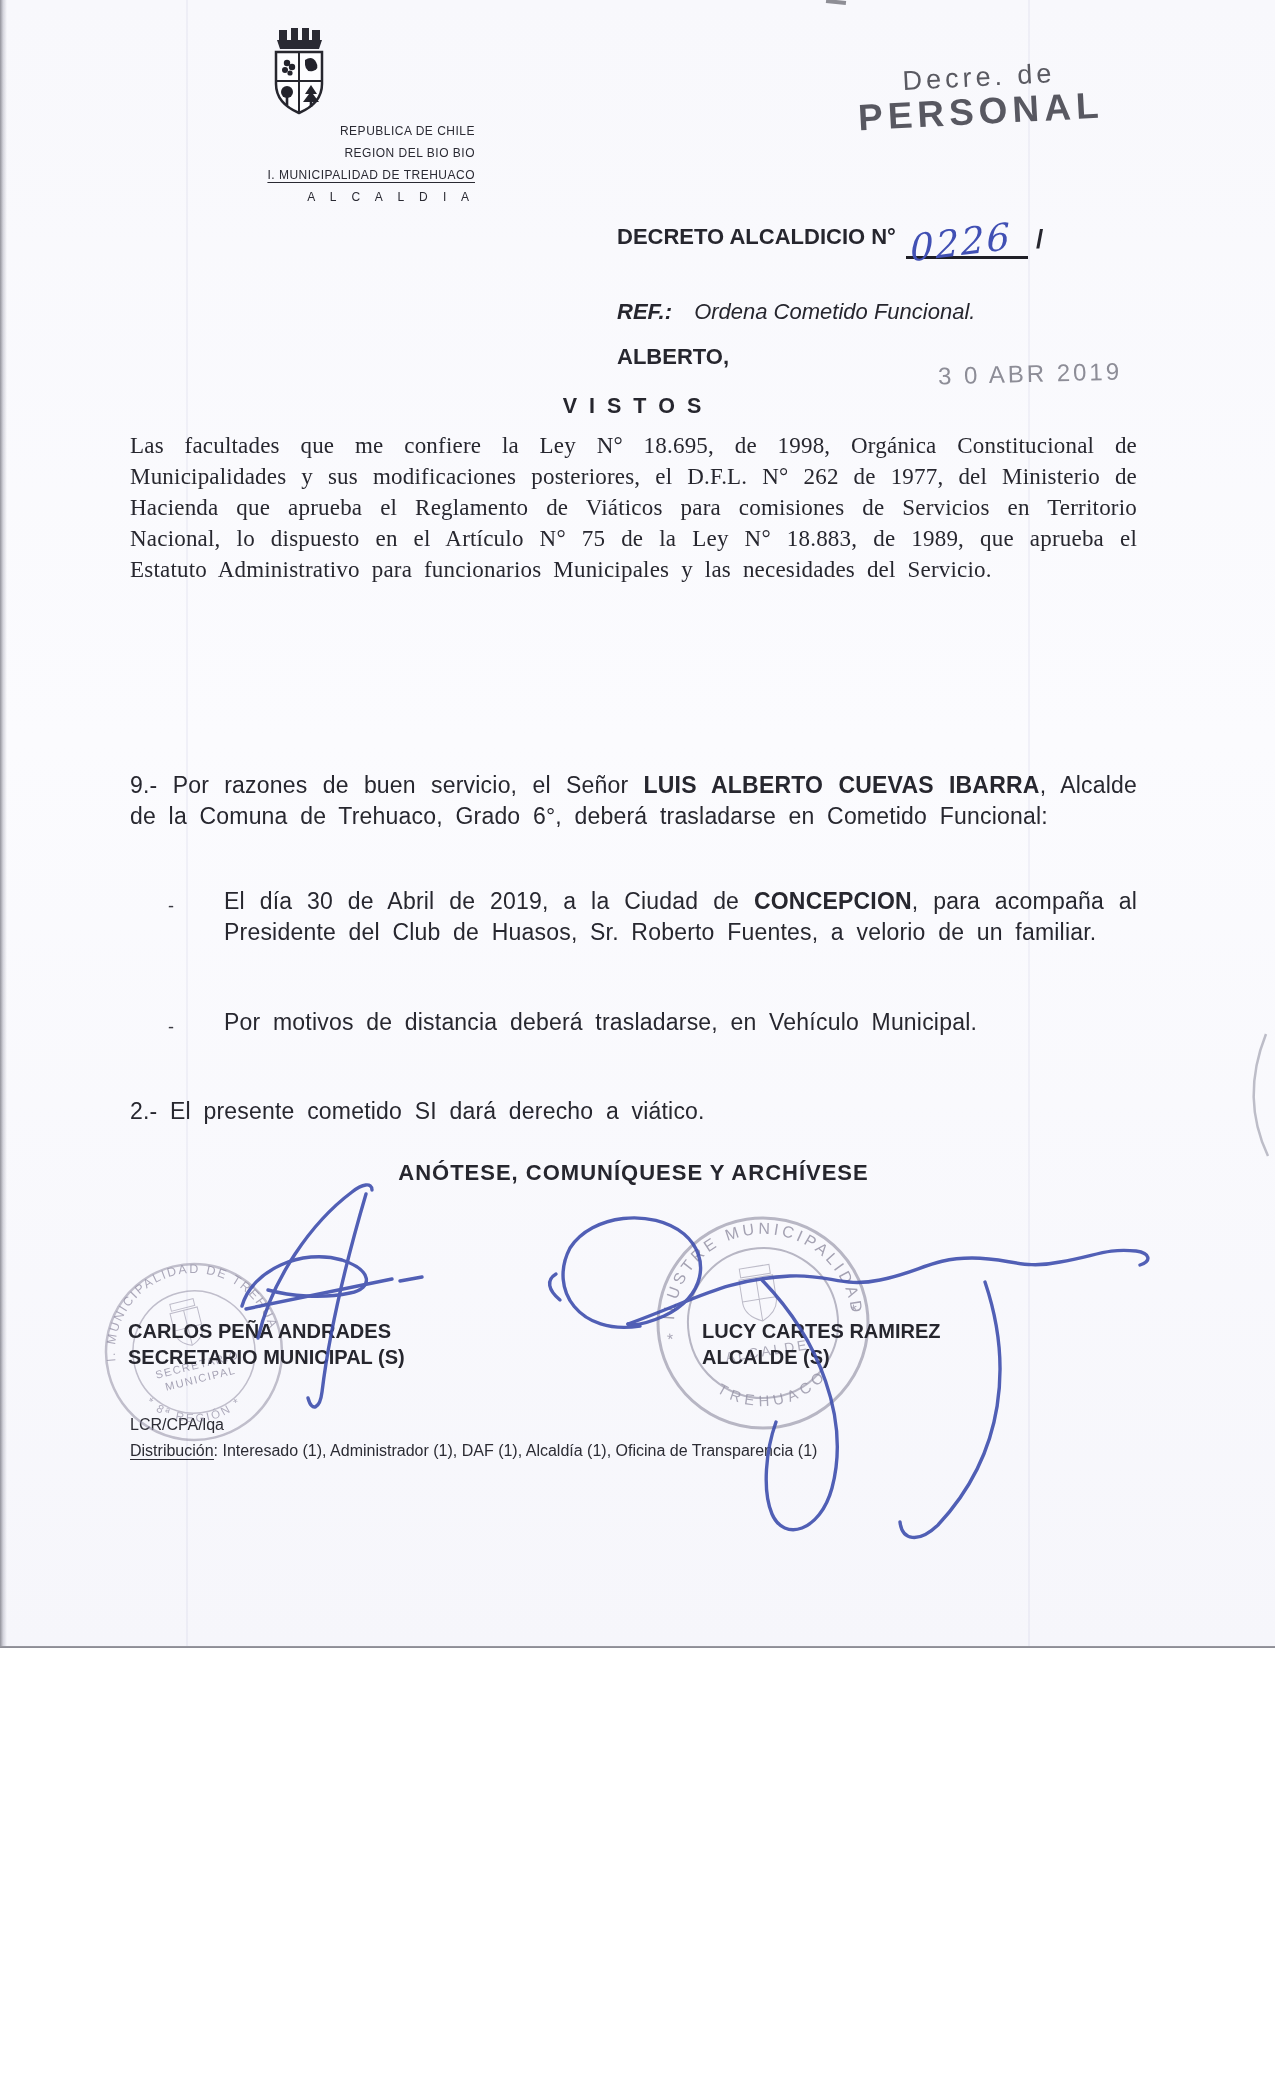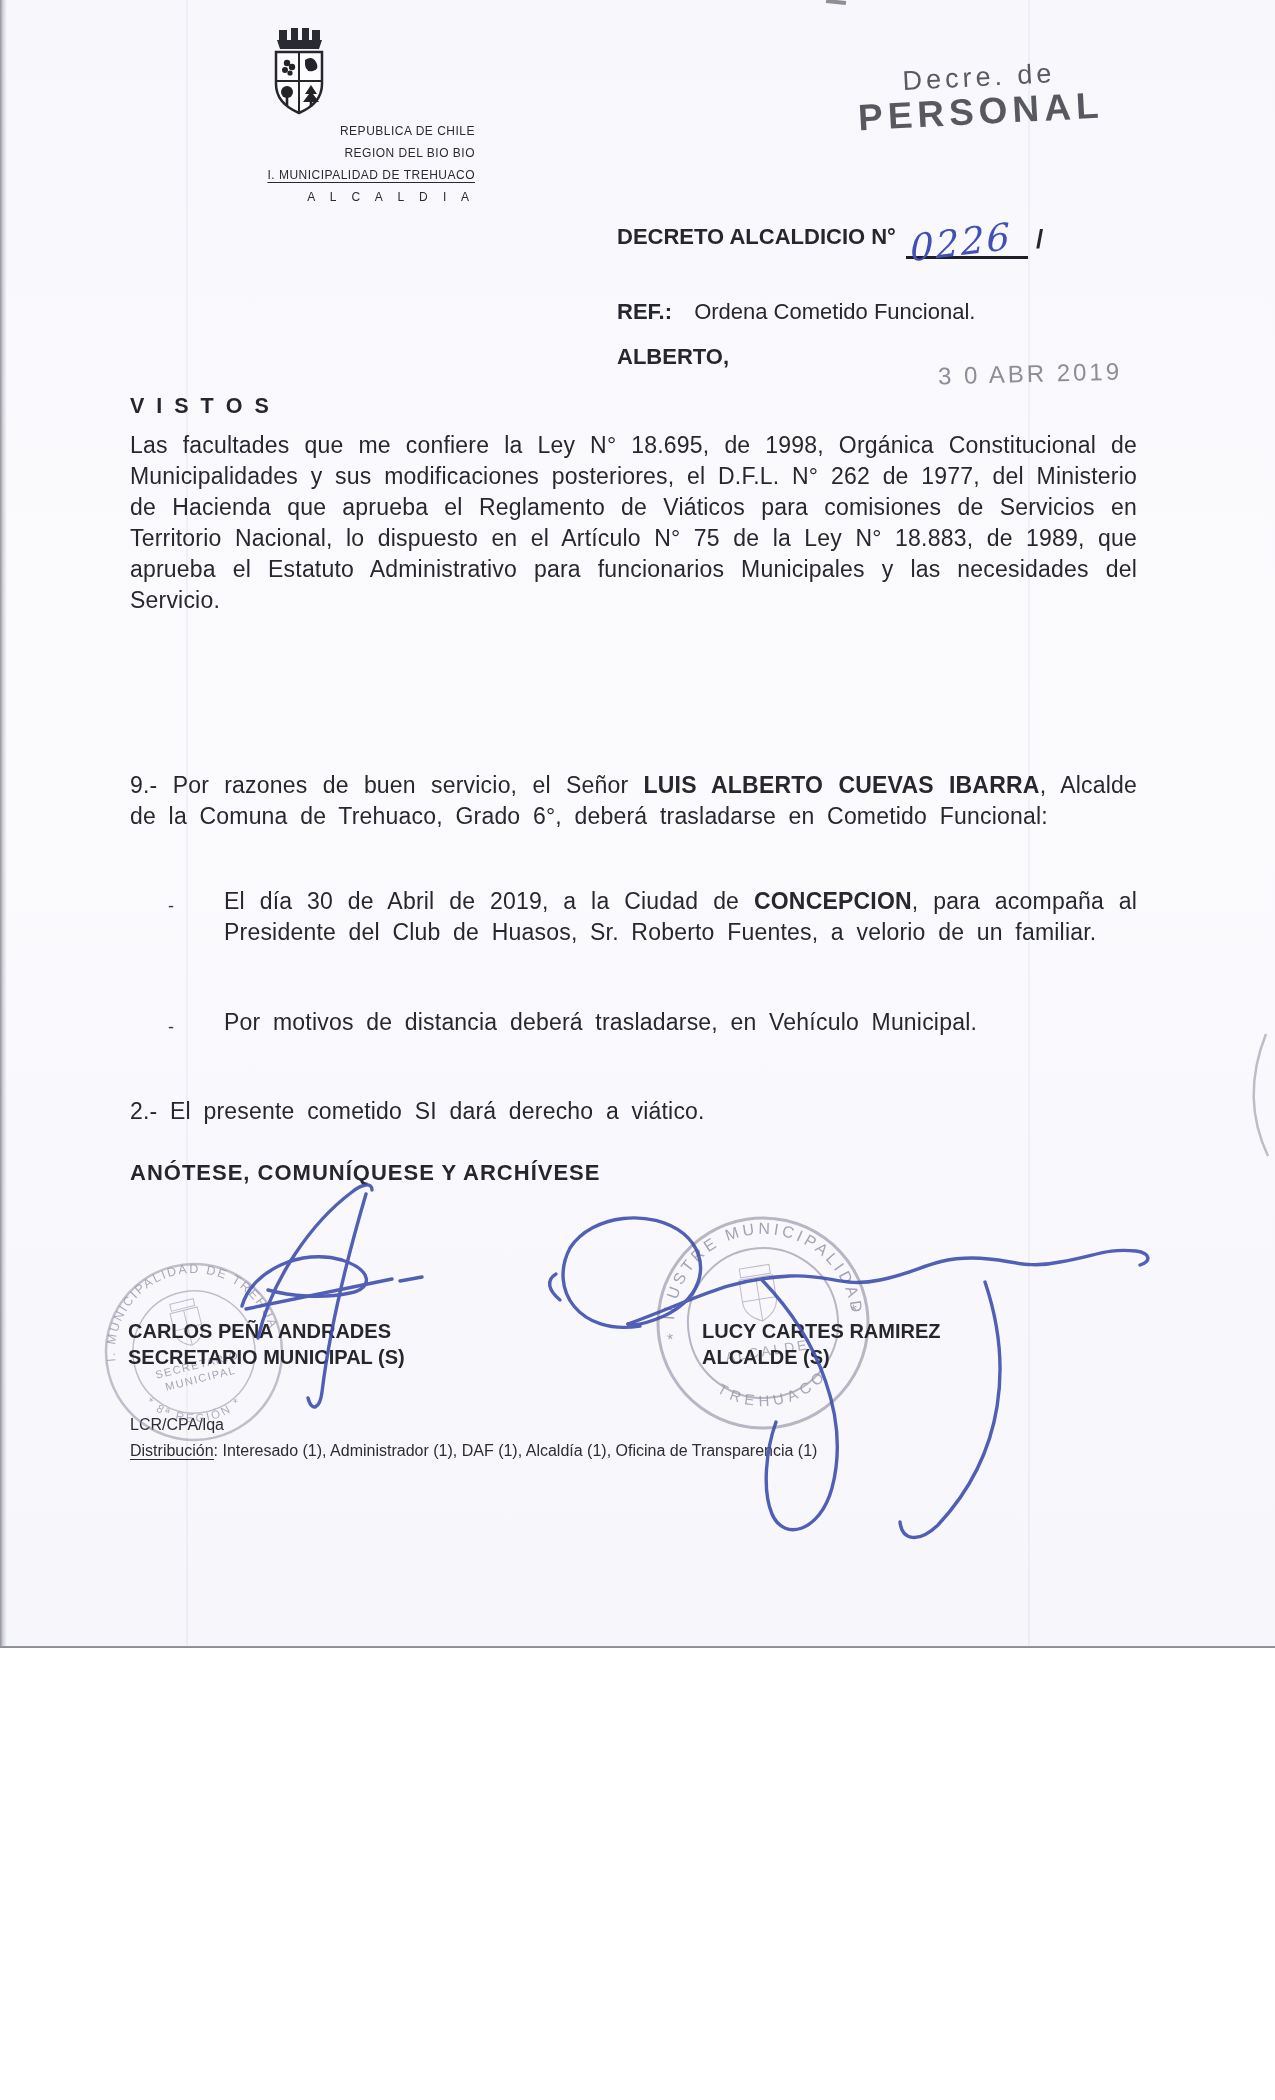--- a/index.html
+++ b/index.html
@@ -21,30 +21,30 @@
   
   .personal-stamp{left:815px;top:62px;width:330px;text-align:center;transform:rotate(-3deg);color:#45454d;}
   .personal-stamp .l1{font-size:27px;letter-spacing:4px;opacity:.88;}
   .personal-stamp .l2{font-size:37px;font-weight:bold;letter-spacing:5px;color:#3d3d46;opacity:.85;margin-top:-2px;}
   
   .decree-title{left:617px;top:224px;display:flex;align-items:flex-start;font-size:22px;font-weight:bold;}
   .num-line{display:inline-block;width:122px;height:32px;border-bottom:3px solid #1f1f27;position:relative;margin:0 4px 2px 10px;}
   .hand-number{position:absolute;left:4px;bottom:-8px;font-family:"DejaVu Serif",serif;font-style:italic;font-weight:400;
     font-size:37px;color:#4150b4;letter-spacing:2px;transform:rotate(-7deg) skewX(-6deg);white-space:nowrap;}
   .num-slash{font-size:26px;font-weight:bold;margin-left:4px;margin-bottom:1px;}
-  .ref-row{left:617px;top:299px;font-size:22px;}
+  .ref-row{left:617px;top:299px;font-size:22px;font-style:italic;}
   .ref-label{font-weight:bold;margin-right:16px;}
   .city-row{left:617px;top:344px;font-size:22px;font-weight:bold;}
   .date-stamp{left:938px;top:360px;font-size:24px;letter-spacing:3px;color:#8d8d97;transform:rotate(-1.5deg);font-weight:500;}
-  .center-head{width:1007px;left:130px;font-weight:bold;font-size:21.5px;letter-spacing:3px;}
+  .center-head{width:1007px;left:130px;text-align:center;font-weight:bold;font-size:21.5px;letter-spacing:3px;}
   .vistos{top:394px;}
   .decreto{top:712px;}
   
   .para{font-size:23px;line-height:31px;word-spacing:6px;letter-spacing:.2px;text-align:justify;color:#27272f;}
-  .p-vistos{left:130px;top:430px;width:1007px;}
+  .p-vistos{left:130px;top:430px;width:1007px;font-family:Liberation Serif, serif;}
   .p-item1{left:130px;top:770px;width:1007px;}
   .bullet{left:160px;width:977px;}
   .b1{top:886px;}
   .b2{top:1007px;}
   .bullet .marker{position:absolute;left:8px;top:5px;font-size:18px;color:#3a3a42;}
   .bullet .btxt{margin-left:64px;width:913px;}
   .p-item2{left:130px;top:1096px;width:1007px;}
   .closing{top:1160px;font-size:22px;letter-spacing:1px;}
   
   .sig-block{font-weight:bold;font-size:20px;line-height:26px;z-index:5;}

